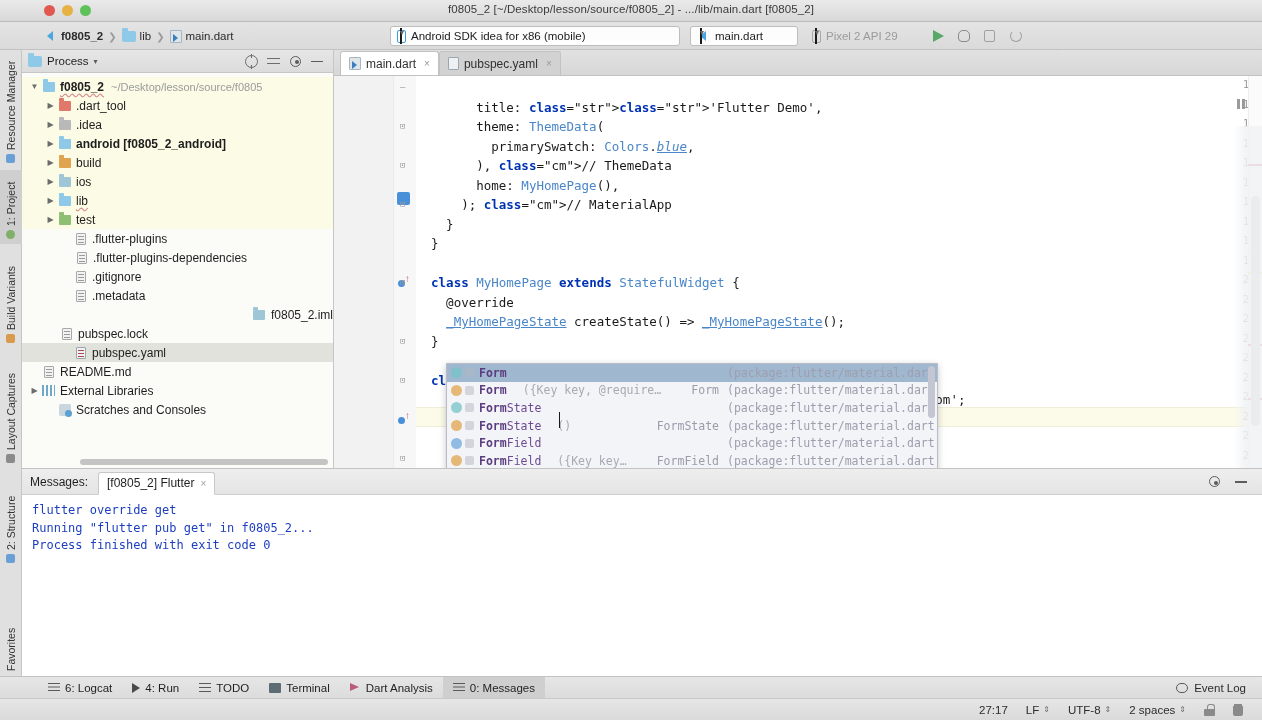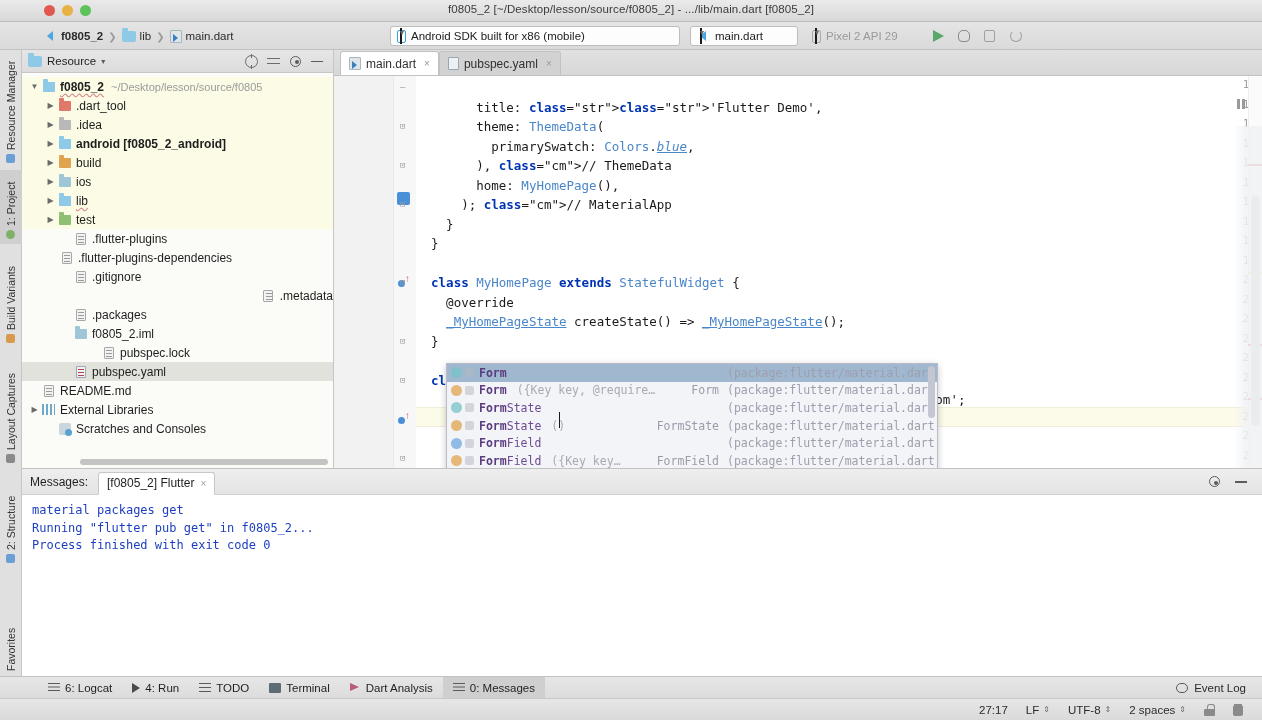--- a/index.html
+++ b/index.html
@@ -257,21 +257,21 @@
   .acrow{
     height:17.6px; display:flex; align-items:center; font-size:11.5px; padding-left:4px;
     color:#7a4f9e; white-space:nowrap;
   }
   .acrow.sel{ background:#9fb8cf; }
   .acrow.sel .acname{ color:#4a3060; }
   .acico{ width:11px;height:11px;border-radius:50%;flex:0 0 11px;opacity:.75;}
   .acico2{ width:9px;height:9px;flex:0 0 9px;margin-left:3px;opacity:.5;background:#b5b5c0;border-radius:2px;}
   .acname{ margin-left:5px; color:#6e4a93; }
   .acname b{ font-weight:bold; color:#5b3c80;}
-  .acparam{ color:#a9a9b4; margin-left:10px;text-align:center; }
+  .acparam{ color:#a9a9b4; margin-left:16px;text-align:center; }
   .acret{ color:#9b9bab; margin-left:auto; margin-right:8px;}
   .acpkg{ color:#9e9eae; width:210px; text-align:right; padding-right:8px; flex:0 0 210px;} .ac-blue{background:#6fa8dc;}
   .ac-orange{background:#e0a44e;} .ac-teal{background:#76c3c8;}
   .acscroll{ position:absolute; right:2px; top:2px; width:7px;height:52px;background:#c4c7d2;border-radius:4px;}
 
   
   .msgpanel{
     position:absolute; left:22px; top:468px; width:1240px; height:208px;
     background:#ffffff; border-top:1px solid #c2c2c2;
   }
@@ -362,21 +362,21 @@
       </div>
       <span class="sep">❯</span>
       <div class="crumb">
         <span class="icon-dartfile"></span>
         <span>main.dart</span>
       </div>
     </div>
 
     <div class="tb-combo" id="device-combo">
       <span class="icon-phone"></span>
-      <span>Android SDK built for x86 (mobile)</span>
+      <span>Android SDK idea for x86 (mobile)</span>
       <span class="caret">▾</span>
     </div>
 
     <div class="tb-combo" id="config-combo">
       <span class="icon-flutter"></span>
       <span>main.dart</span>
       <span class="caret">▾</span>
     </div>
 
     <div class="tb-combo dim" id="emulator-combo">
@@ -427,21 +427,21 @@
       <span>2: Structure</span>
     </div>
     <div class="vtab" style="top:558px;height:68px">
       <span>Favorites</span>
     </div>
   </div>
 
   <div class="projpanel">
     <div class="proj-header">
       <span class="icon-folder"></span>
-      <span class="proj-title">Resource</span>
+      <span class="proj-title">Process</span>
       <span class="proj-caret">▾</span>
       <div class="proj-actions">
         <span class="pa icon-target"></span>
         <span class="pa icon-collapse"></span>
         <span class="pa icon-gear"></span>
         <span class="pa icon-minus"></span>
       </div>
     </div>
     <div class="tree" id="tree">
         <div class="trow hl" style="padding-left: 6px;">
@@ -501,56 +501,49 @@
           </span>
           <span class="tlabel">test</span>
         </div>
         <div class="trow" style="padding-left: 38px;">
           <span class="tw"></span>
           <span class="tico">
             <span class="ficon"></span>
           </span>
           <span class="tlabel">.flutter-plugins</span>
         </div>
-        <div class="trow" style="padding-left: 24px; text-align: right;">
+        <div class="trow" style="padding-left: 39px; text-align: right;">
           <span class="tw"></span>
           <span class="tico">
             <span class="ficon"></span>
           </span>
           <span class="tlabel">.flutter-plugins-dependencies</span>
         </div>
         <div class="trow" style="padding-left: 38px;">
           <span class="tw"></span>
           <span class="tico">
             <span class="ficon"></span>
           </span>
           <span class="tlabel">.gitignore</span>
         </div>
+        <div class="trow" style="padding-left: 38px;">
+          <span class="tw"></span>
+          <span class="tico">
+            <span class="ficon"></span>
+          </span>
+          <span class="tlabel">.metadata</span>
+        </div>
         <div class="trow" style="padding-left: 38px; justify-content: flex-end;">
           <span class="tw"></span>
           <span class="tico">
-            <span class="ficon"></span>
-          </span>
-          <span class="tlabel">.metadata</span>
-        </div>
-        <div class="trow" style="padding-left: 38px;">
-          <span class="tw"></span>
-          <span class="tico">
-            <span class="ficon"></span>
-          </span>
-          <span class="tlabel">.packages</span>
-        </div>
-        <div class="trow" style="padding-left: 38px;">
-          <span class="tw"></span>
-          <span class="tico">
             <span class="sq sq-teal"></span>
           </span>
           <span class="tlabel">f0805_2.iml</span>
         </div>
-        <div class="trow" style="padding-left: 24px; margin-left: 42px;">
+        <div class="trow" style="padding-left: 24px;">
           <span class="tw"></span>
           <span class="tico">
             <span class="ficon"></span>
           </span>
           <span class="tlabel">pubspec.lock</span>
         </div>
         <div class="trow sel" style="padding-left: 38px;">
           <span class="tw"></span>
           <span class="tico">
             <span class="ficon yml"></span>
@@ -732,21 +725,21 @@
       <div class="msgtab">
         <span>[f0805_2] Flutter</span>
         <span class="xclose">×</span>
       </div>
       <div class="acts">
         <span class="pa icon-gear"></span>
         <span class="pa icon-minus"></span>
       </div>
     </div>
     <div class="msgbody" id="msgbody">
-        <div>material packages get</div>
+        <div>flutter override get</div>
         <div>Running "flutter pub get" in f0805_2...</div>
         <div>Process finished with exit code 0</div>
       </div>
   </div>
 
   <div class="bottombar">
     <div class="btab">
       <span class="bico ico-lines"></span>
       <span>6: Logcat</span>
     </div>

